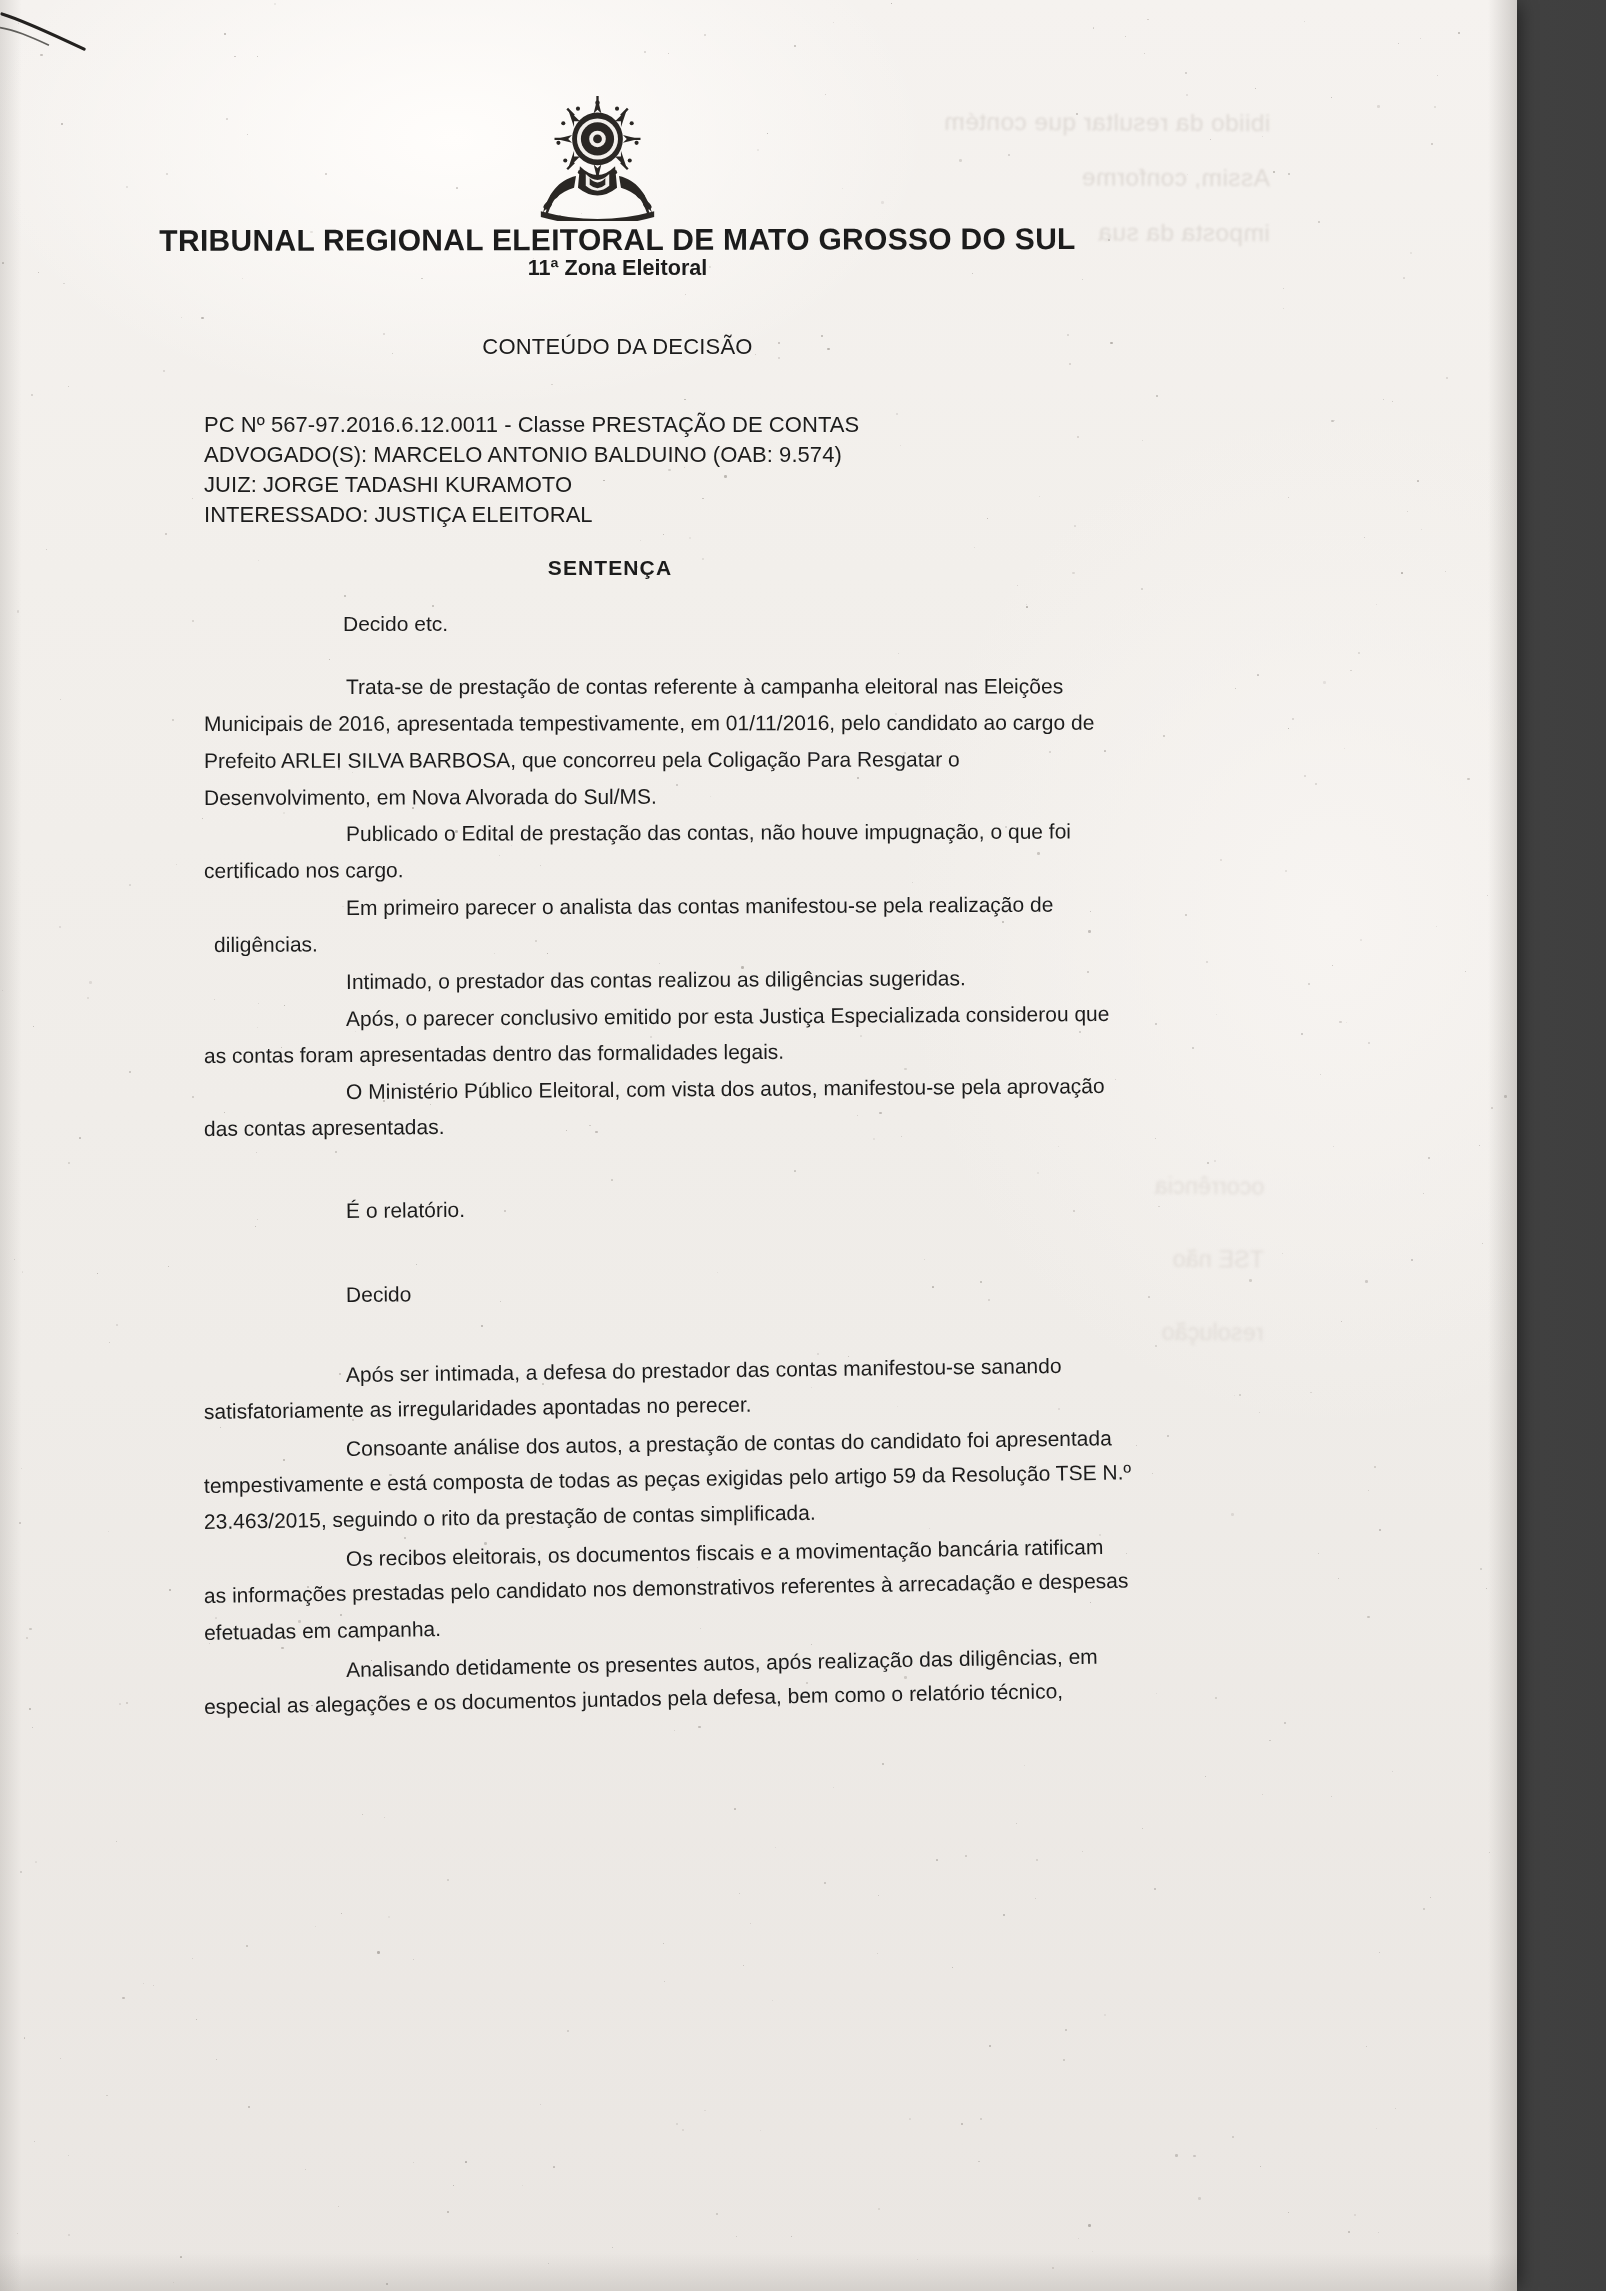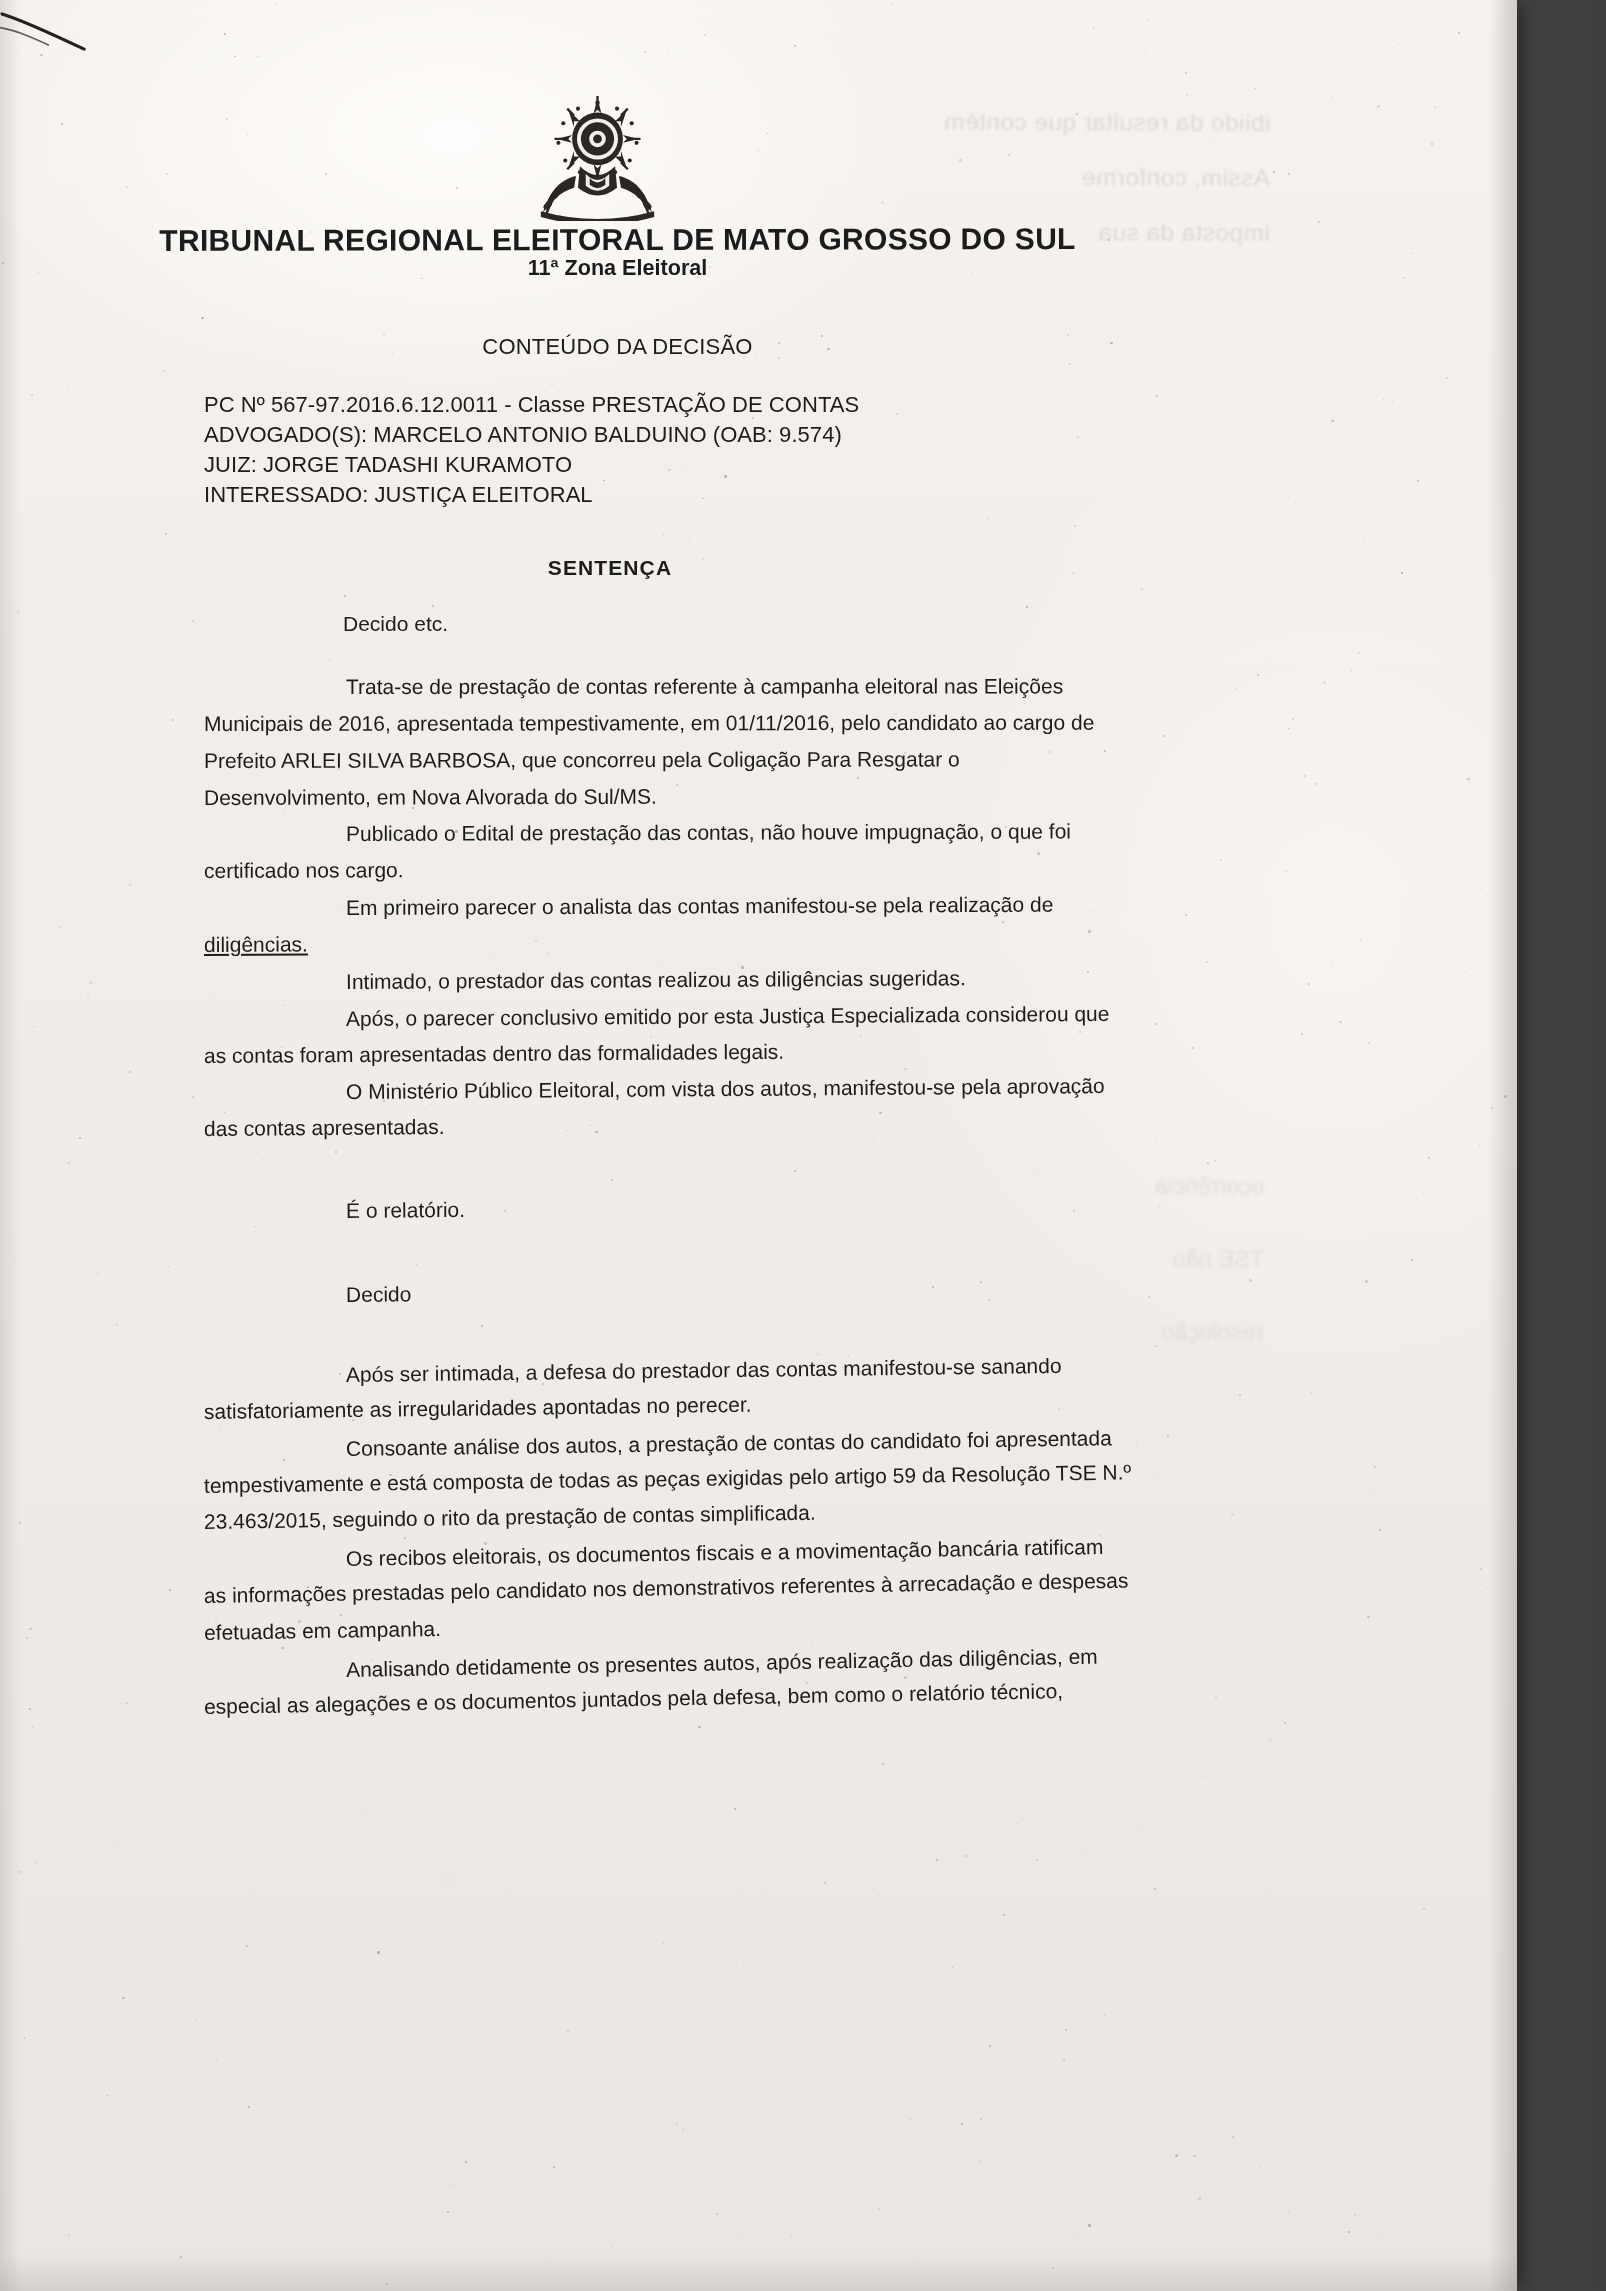--- a/index.html
+++ b/index.html
@@ -81,21 +81,21 @@
   .h3{
     left:0;top:304px;width:1235px;text-align:center;
     font-size:21px;font-weight:bold;letter-spacing:0.1px;
   }
   .h4{
     left:0;top:334px;width:1235px;text-align:center;
     font-size:22px;font-weight:normal;letter-spacing:0.2px;
   }
 
   .meta{
-    left:204px;top:390px;width:1078px;
+    left:204px;top:410px;width:1078px;
     font-size:22px;line-height:30px;letter-spacing:0.05px;
   }
   .meta div{white-space:nowrap;}
 
   .sentenca{
     left:0;top:556px;width:1220px;text-align:center;
     font-size:21px;font-weight:bold;letter-spacing:1.1px;
   }
 
   .vistos{left:343px;top:612px;font-size:21px;}
@@ -674,21 +674,21 @@
   <div class="blk vistos">Decido etc.</div>
 
   <div id="body">
       <div class="lw" style="position: absolute; left: 142px; top: 0px; white-space: nowrap; transform: rotate(-0.05deg);">Trata-se de prestação de contas referente à campanha eleitoral nas Eleições</div>
       <div class="lw" style="position: absolute; left: 0px; top: 37px; white-space: nowrap; transform: rotate(-0.086deg);">Municipais de 2016, apresentada tempestivamente, em 01/11/2016, pelo candidato ao cargo de</div>
       <div class="lw" style="position: absolute; left: 0px; top: 74px; white-space: nowrap; transform: rotate(-0.123deg);">Prefeito  ARLEI  SILVA  BARBOSA,  que  concorreu  pela  Coligação   Para  Resgatar  o</div>
       <div class="lw" style="position: absolute; left: 0px; top: 111px; white-space: nowrap; transform: rotate(-0.159deg);">Desenvolvimento, em Nova Alvorada do Sul/MS.</div>
       <div class="lw" style="position: absolute; left: 142px; top: 147px; white-space: nowrap; transform: rotate(-0.196deg);">Publicado o Edital de prestação das contas, não houve impugnação, o que foi</div>
       <div class="lw" style="position: absolute; left: 0px; top: 184px; white-space: nowrap; transform: rotate(-0.232deg);">certificado nos cargo.</div>
       <div class="lw" style="position: absolute; left: 142px; top: 221px; white-space: nowrap; transform: rotate(-0.269deg);">Em primeiro parecer o analista das contas manifestou-se pela realização de</div>
-      <div class="lw" style="position: absolute; left: 0px; top: 258px; white-space: nowrap; transform: rotate(-0.305deg); text-decoration: underline;">diligências.</div>
+      <div class="lw" style="position: absolute; left: 10px; top: 258px; white-space: nowrap; transform: rotate(-0.305deg);">diligências.</div>
       <div class="lw" style="position: absolute; left: 142px; top: 295px; white-space: nowrap; transform: rotate(-0.341deg);">Intimado, o prestador das contas realizou as diligências sugeridas.</div>
       <div class="lw" style="position: absolute; left: 142px; top: 332px; white-space: nowrap; transform: rotate(-0.378deg);">Após, o parecer conclusivo emitido por esta Justiça Especializada considerou que</div>
       <div class="lw" style="position: absolute; left: 0px; top: 369px; white-space: nowrap; transform: rotate(-0.414deg);">as contas foram apresentadas dentro das formalidades legais.</div>
       <div class="lw" style="position: absolute; left: 142px; top: 405px; white-space: nowrap; transform: rotate(-0.451deg);">O Ministério Público Eleitoral, com vista dos autos, manifestou-se pela aprovação</div>
       <div class="lw" style="position: absolute; left: 0px; top: 442px; white-space: nowrap; transform: rotate(-0.487deg);">das contas apresentadas.</div>
       <div class="lw" style="position: absolute; left: 142px; top: 524px; white-space: nowrap; transform: rotate(-0.568deg);">É o relatório.</div>
       <div class="lw" style="position: absolute; left: 142px; top: 608px; white-space: nowrap; transform: rotate(-0.651deg);">Decido</div>
       <div class="lw" style="position: absolute; left: 142px; top: 688px; white-space: nowrap; transform: rotate(-0.73deg);">Após ser intimada, a defesa do prestador das contas manifestou-se sanando</div>
       <div class="lw" style="position: absolute; left: 0px; top: 725px; white-space: nowrap; transform: rotate(-0.766deg);">satisfatoriamente as irregularidades apontadas no perecer.</div>
       <div class="lw" style="position: absolute; left: 142px; top: 762px; white-space: nowrap; transform: rotate(-0.803deg);">Consoante análise dos autos, a prestação de contas do candidato foi apresentada</div>

